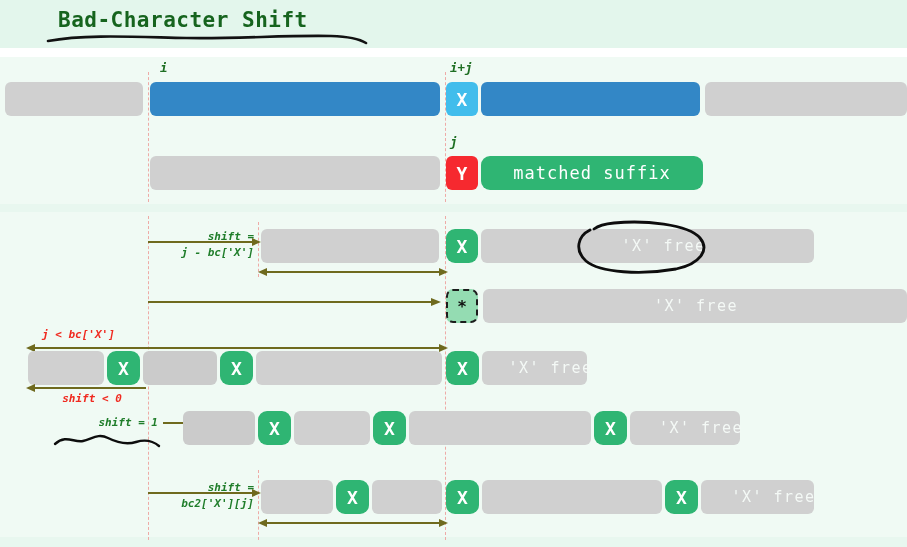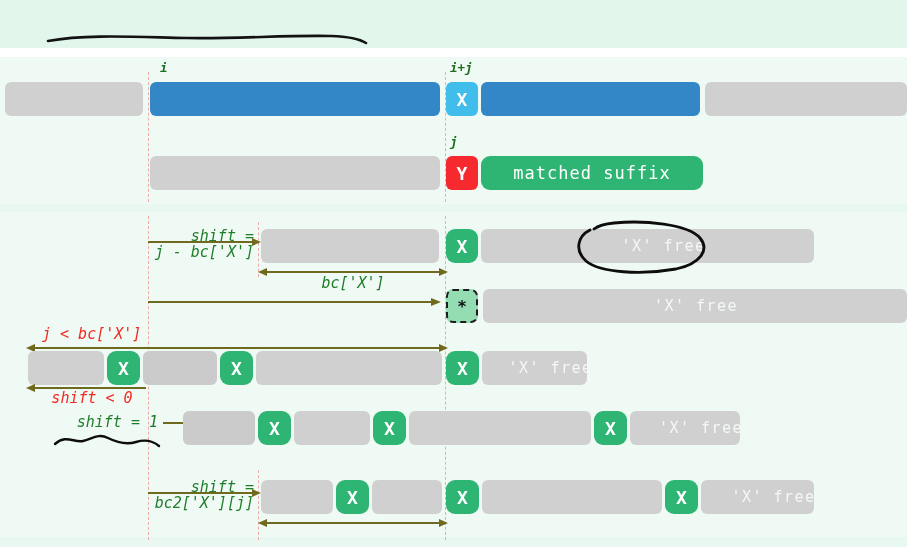--- a/index.html
+++ b/index.html
@@ -55,22 +55,22 @@
   .seg.green  { background: #2fb573; border-radius: 9px; }
   .seg.red    { background: #f6292f; }
   .seg.mint   { background: #94dcb2; color:#101010;
                 border: 2px dashed #1c1c1c; border-radius: 7px; }
   .seg.label  { font-size: 17px; font-weight: normal; letter-spacing: 1px; }
   .seg.xfree  { color: #f4f9f6; font-size: 15px; font-weight: normal;
                 letter-spacing: 1.5px; padding-left: 32px; }
 
   
   .note {
-    position: absolute; font-size: 15px; font-style: italic;
-    font-weight: normal; white-space: nowrap; line-height: 15px;
+    position: absolute; font-size: 11px; font-style: italic;
+    font-weight: bold; white-space: nowrap; line-height: 15px;
   }
   .note.g { color: #1f7d2a; }
   .note.r { color: #f02a20; }
   .note.center { text-align: center; }
   .note.right { text-align: right; }
 
   
   .ink { position: absolute; pointer-events: none; }
 
   
@@ -85,20 +85,21 @@
 
 <div id="stage">
 
   <div class="band band-title"></div>
   <div class="band band-gap1"></div>
   <div class="band band-s1"></div>
   <div class="band band-gap2"></div>
   <div class="band band-s2"></div>
   <div class="band band-gap3"></div>
 
+  <div class="title">Bad-Character Shift</div>
   <svg class="title-underline" width="330" height="18" viewBox="0 0 330 18">
     <path d="M2 11 C 40 4, 90 7, 140 8 C 190 9, 240 5, 285 6 C 300 6.5, 312 8, 320 13" fill="none" stroke="#121212" stroke-width="2.6" stroke-linecap="round"></path>
   </svg>
 
   <div class="vline" style="left:148px; top:72px; height:130px;"></div>
   <div class="vline" style="left:148px; top:216px; height:324px;"></div>
 
   <div class="vline" style="left:445px; top:72px; height:130px;"></div>
   <div class="vline" style="left:445px; top:216px; height:324px;"></div>
 
@@ -132,21 +133,20 @@
   <svg class="ink" style="left:572px; top:220px;" width="140" height="56" viewBox="0 0 140 56">
     <path d="M18 10 C 6 16, 2 30, 14 41 C 28 53, 70 55, 104 49 C 128 44, 138 30, 128 18
              C 116 4, 72 0, 42 3 C 32 4, 26 6, 22 9" fill="none" stroke="#0d0d0d" stroke-width="2.8" stroke-linecap="round"></path>
   </svg>
 
   <svg class="ink" style="left:258px; top:266px;" width="190" height="12" viewBox="0 0 190 12">
     <line x1="6" y1="6" x2="184" y2="6" stroke="#6f6a1e" stroke-width="2"></line>
     <polygon points="0,6 9,2 9,10" fill="#6f6a1e"></polygon>
     <polygon points="190,6 181,2 181,10" fill="#6f6a1e"></polygon>
   </svg>
-  <div class="note g center" style="left:278px; top:276px; width:150px;">bc['X']</div>
 
   <svg class="ink" style="left:148px; top:296px;" width="295" height="12" viewBox="0 0 295 12">
     <line x1="0" y1="6" x2="285" y2="6" stroke="#6f6a1e" stroke-width="2"></line>
     <polygon points="293,6 283,2 283,10" fill="#6f6a1e"></polygon>
   </svg>
 
   <div class="seg mint" style="left:446px; top:289px; width:32px; font-size:16px;">*</div>
   <div class="seg gray xfree" style="left:483px; top:289px; width:424px;
        justify-content:center; padding-right:30px;">'X' free</div>
 

